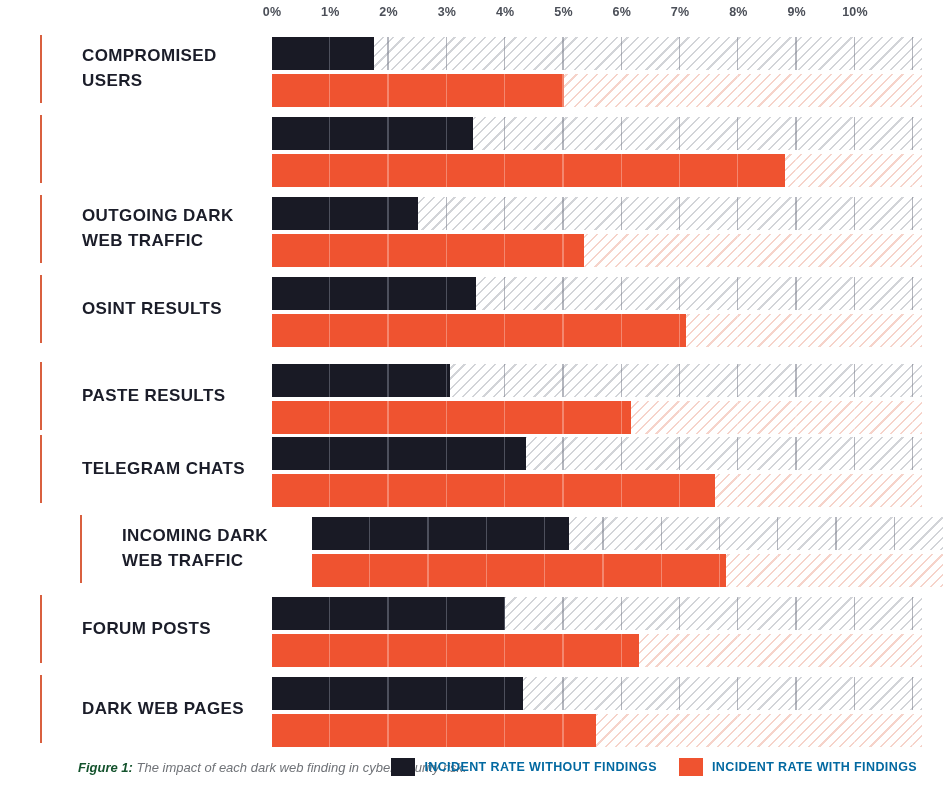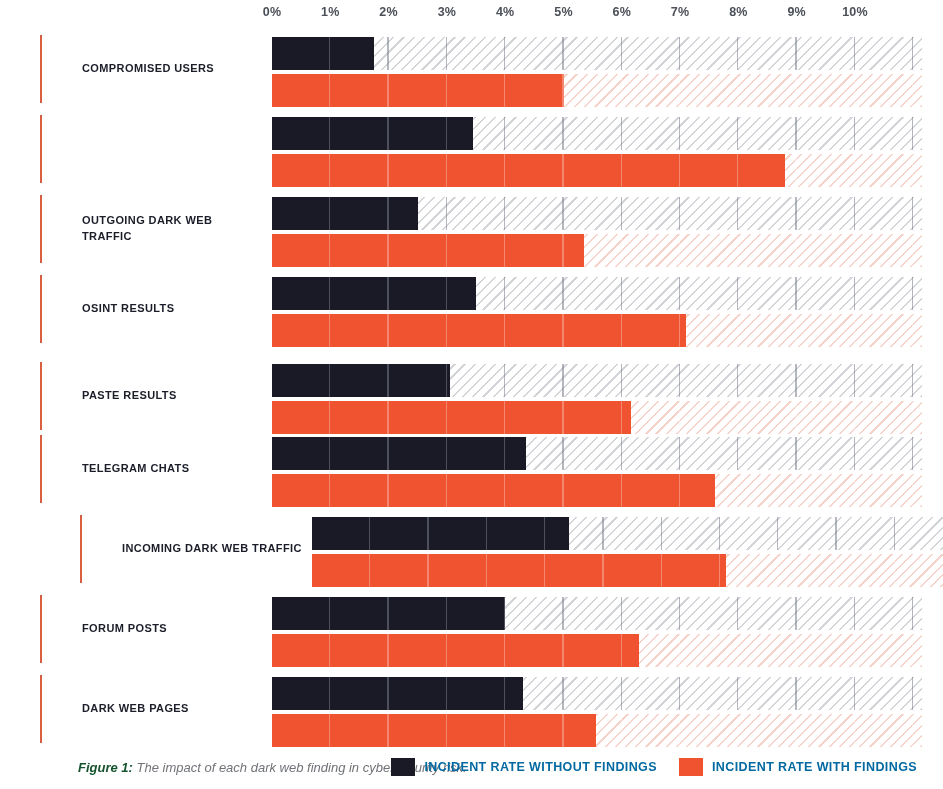--- a/index.html
+++ b/index.html
@@ -39,21 +39,21 @@
   .row-marker{
     position:absolute;left:40px;top:2px;
     width:2px;height:68px;
     background:#d9603f;
   }
 
   .cat-label{
     position:absolute;left:82px;
     width:180px;
     font-family:"Liberation Sans", sans-serif;
-    font-size:11px;
+    font-size:17px;
     font-weight:bold;
     color:#1b1d29;
     letter-spacing:0.4px;
     line-height:1.45;
     text-transform:uppercase;
     top:50%;
     transform:translateY(-50%);
   }
 
   

